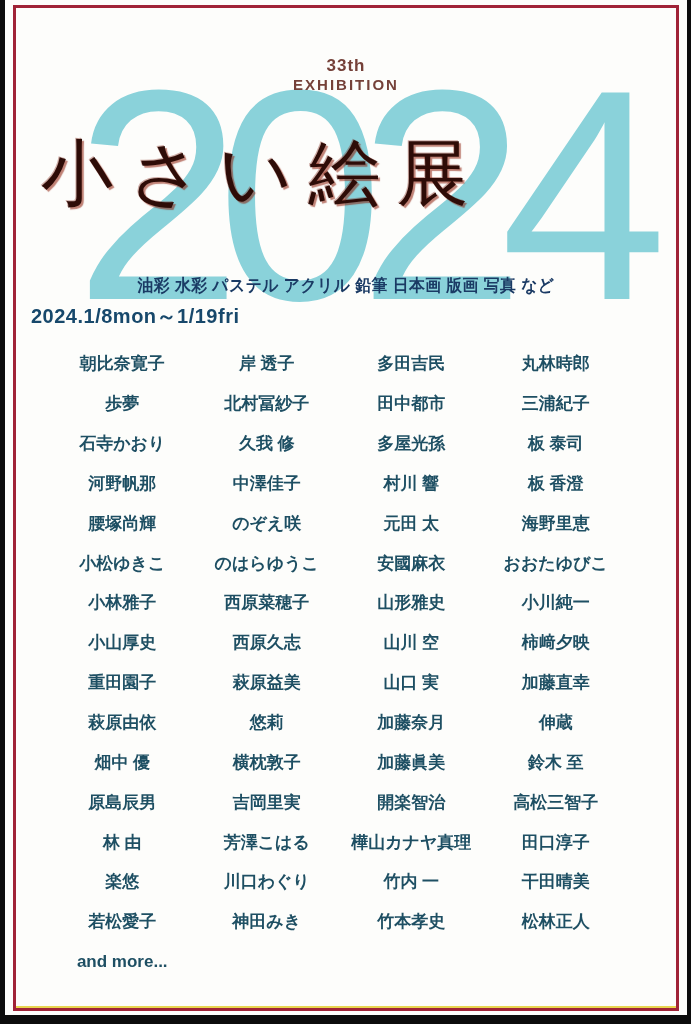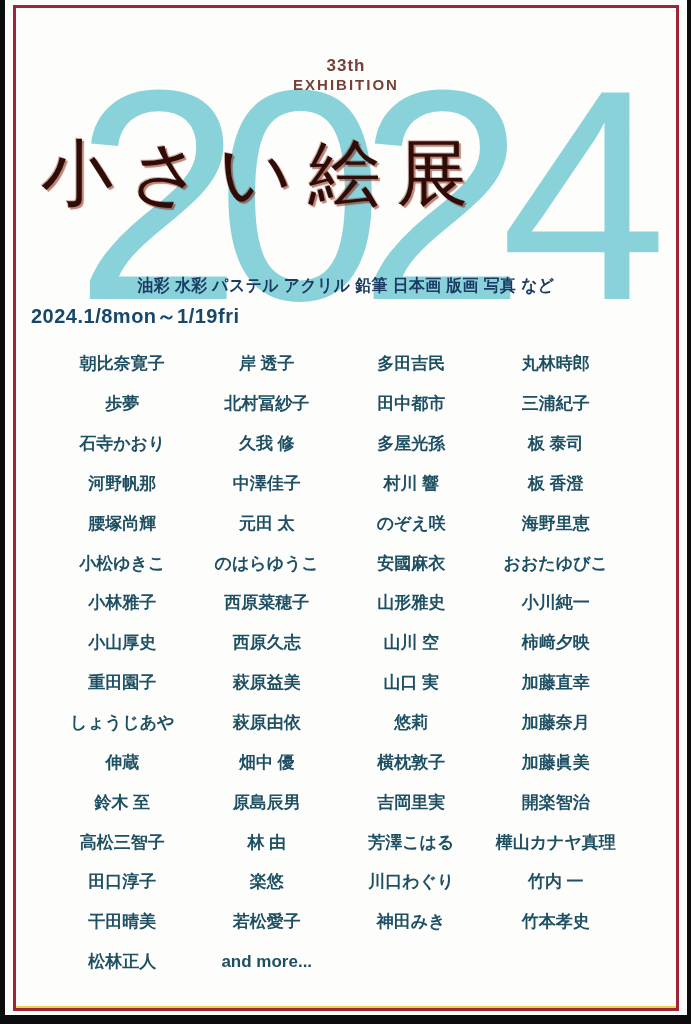--- a/index.html
+++ b/index.html
@@ -94,40 +94,39 @@
         <div class="artist-cell">三浦紀子</div>
         <div class="artist-cell">石寺かおり</div>
         <div class="artist-cell">久我 修</div>
         <div class="artist-cell">多屋光孫</div>
         <div class="artist-cell">板 泰司</div>
         <div class="artist-cell">河野帆那</div>
         <div class="artist-cell">中澤佳子</div>
         <div class="artist-cell">村川 響</div>
         <div class="artist-cell">板 香澄</div>
         <div class="artist-cell">腰塚尚輝</div>
+        <div class="artist-cell">のぞえ咲</div>
         <div class="artist-cell">元田 太</div>
-        <div class="artist-cell">のぞえ咲</div>
         <div class="artist-cell">海野里恵</div>
         <div class="artist-cell">小松ゆきこ</div>
         <div class="artist-cell">のはらゆうこ</div>
         <div class="artist-cell">安國麻衣</div>
         <div class="artist-cell">おおたゆびこ</div>
         <div class="artist-cell">小林雅子</div>
         <div class="artist-cell">西原菜穂子</div>
         <div class="artist-cell">山形雅史</div>
         <div class="artist-cell">小川純一</div>
         <div class="artist-cell">小山厚史</div>
         <div class="artist-cell">西原久志</div>
         <div class="artist-cell">山川 空</div>
         <div class="artist-cell">柿﨑夕映</div>
         <div class="artist-cell">重田園子</div>
         <div class="artist-cell">萩原益美</div>
         <div class="artist-cell">山口 実</div>
         <div class="artist-cell">加藤直幸</div>
-        <div class="artist-cell">しょうじあや</div>
         <div class="artist-cell">萩原由依</div>
         <div class="artist-cell">悠莉</div>
         <div class="artist-cell">加藤奈月</div>
         <div class="artist-cell">伸蔵</div>
         <div class="artist-cell">畑中 優</div>
         <div class="artist-cell">横枕敦子</div>
         <div class="artist-cell">加藤眞美</div>
         <div class="artist-cell">鈴木 至</div>
         <div class="artist-cell">原島辰男</div>
         <div class="artist-cell">吉岡里実</div>

